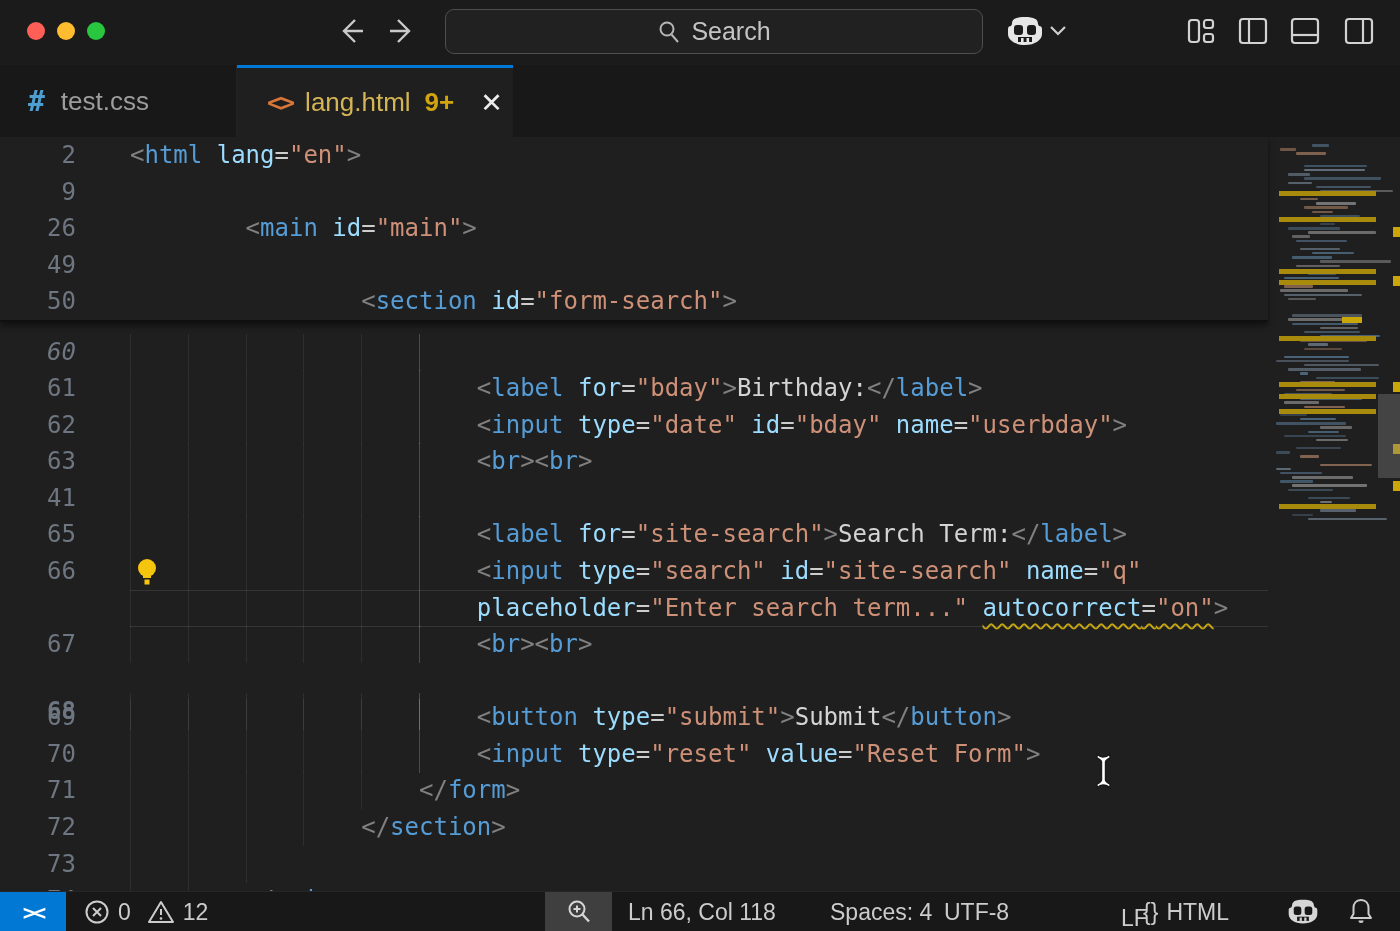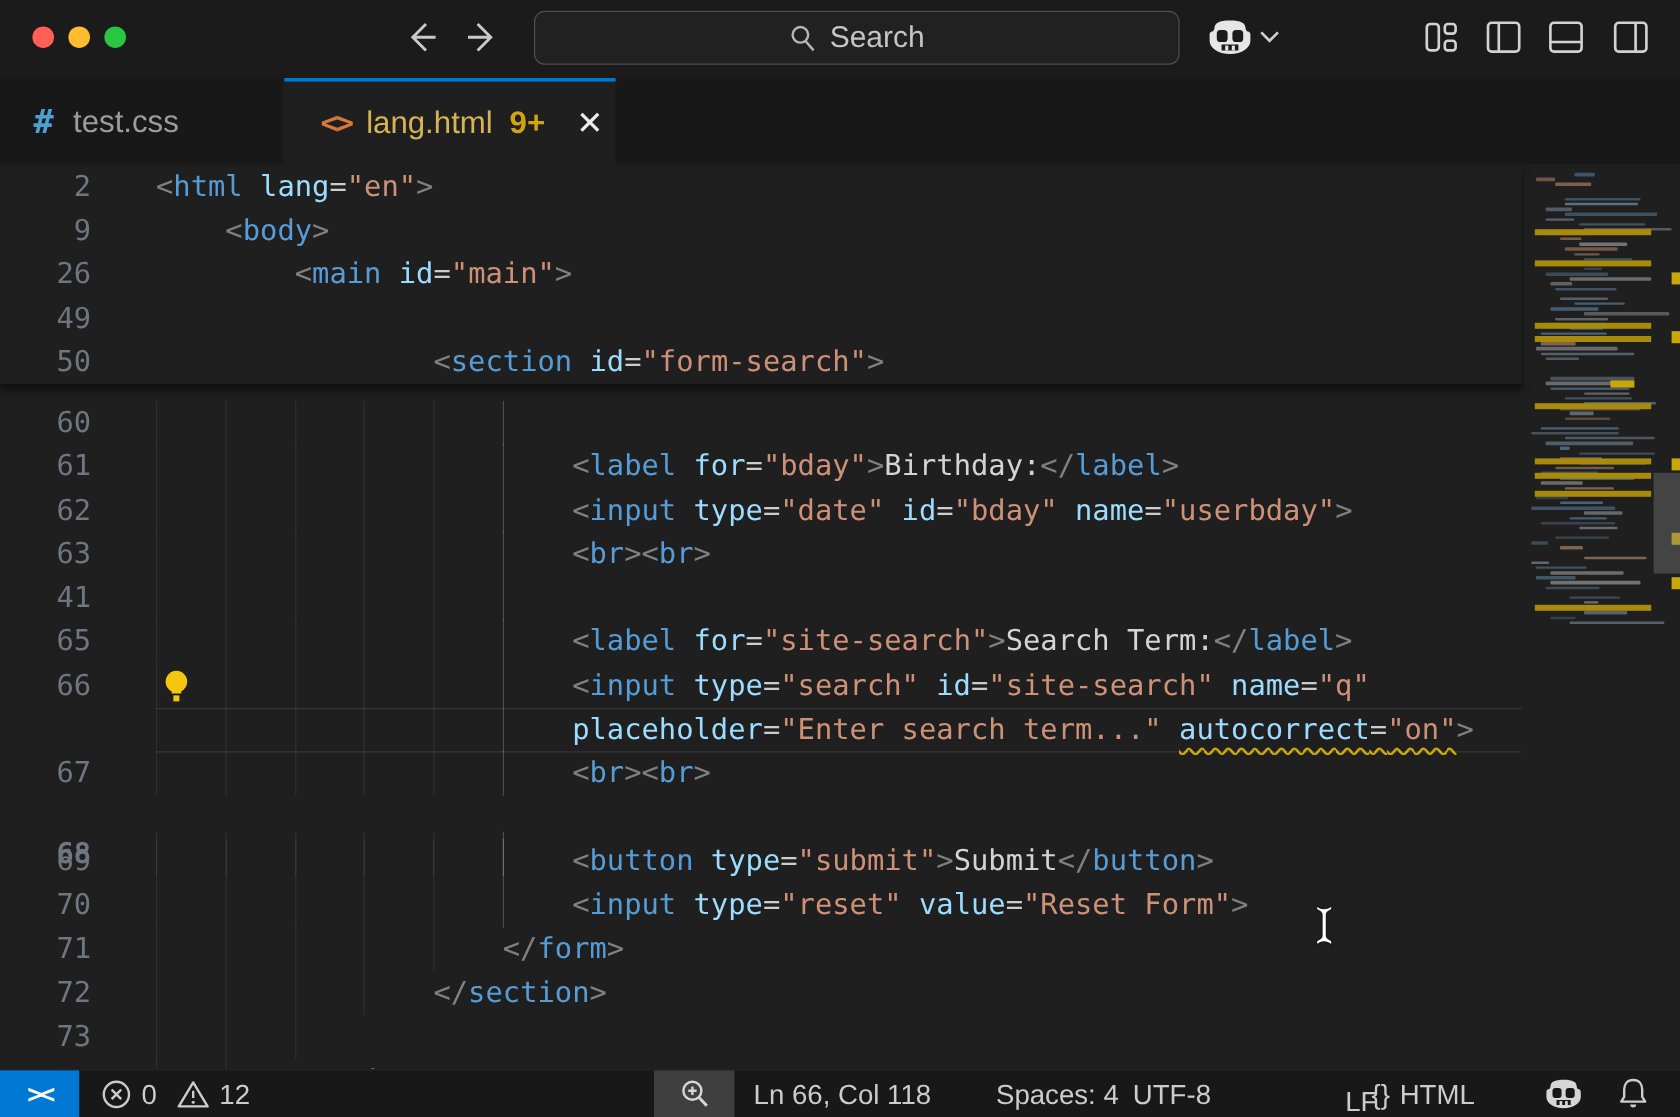--- a/index.html
+++ b/index.html
@@ -150,21 +150,21 @@
           <line x1="14" y1="2" x2="14" y2="26" stroke="#cfcfcf" stroke-width="2.2"></line>
         </svg>
     </span>
     <span style="font-size:30px;line-height:10px;">⋯</span>
   </div>
 </div>
 
 <div id="editor">
   <div id="cur-line" style="top: 452.59px;"></div>
   <div id="code-lines">
-      <div class="code-row" style="top: 196.6px;">
+      <div class="code-row" style="top: 196.6px; font-style: italic;">
         <div class="guide" style="left: 130px;"></div>
         <div class="guide" style="left: 187.8px;"></div>
         <div class="guide" style="left: 245.6px;"></div>
         <div class="guide" style="left: 303.4px;"></div>
         <div class="guide" style="left: 361.2px;"></div>
         <div class="guide active" style="left: 419px;"></div>
         <div class="ln">60</div>
         <div class="ctext"></div>
       </div>
       <div class="code-row" style="top: 233.17px;">
@@ -307,21 +307,20 @@
       </div>
     </div>
   <div id="sticky">
       <div id="sticky-lines">
         <div class="code-row sticky-row" style="top: 0px;">
           <div class="ln">2</div>
           <div class="ctext"><span class="tk b">&lt;</span><span class="tk t">html</span><span class="tk x"> </span><span class="tk a">lang</span><span class="tk e">=</span><span class="tk s">"en"</span><span class="tk b">&gt;</span></div>
         </div>
         <div class="code-row sticky-row" style="top: 36.57px;">
           <div class="ln">9</div>
-          <div class="ctext"><span class="tk x">    </span><span class="tk b">&lt;</span><span class="tk t">body</span><span class="tk b">&gt;</span></div>
         </div>
         <div class="code-row sticky-row" style="top: 73.14px;">
           <div class="ln">26</div>
           <div class="ctext"><span class="tk x">        </span><span class="tk b">&lt;</span><span class="tk t">main</span><span class="tk x"> </span><span class="tk a">id</span><span class="tk e">=</span><span class="tk s">"main"</span><span class="tk b">&gt;</span></div>
         </div>
         <div class="code-row sticky-row" style="top: 109.71px;">
           <div class="ln">49</div>
         </div>
         <div class="code-row sticky-row" style="top: 146.28px;">
           <div class="ln">50</div>

